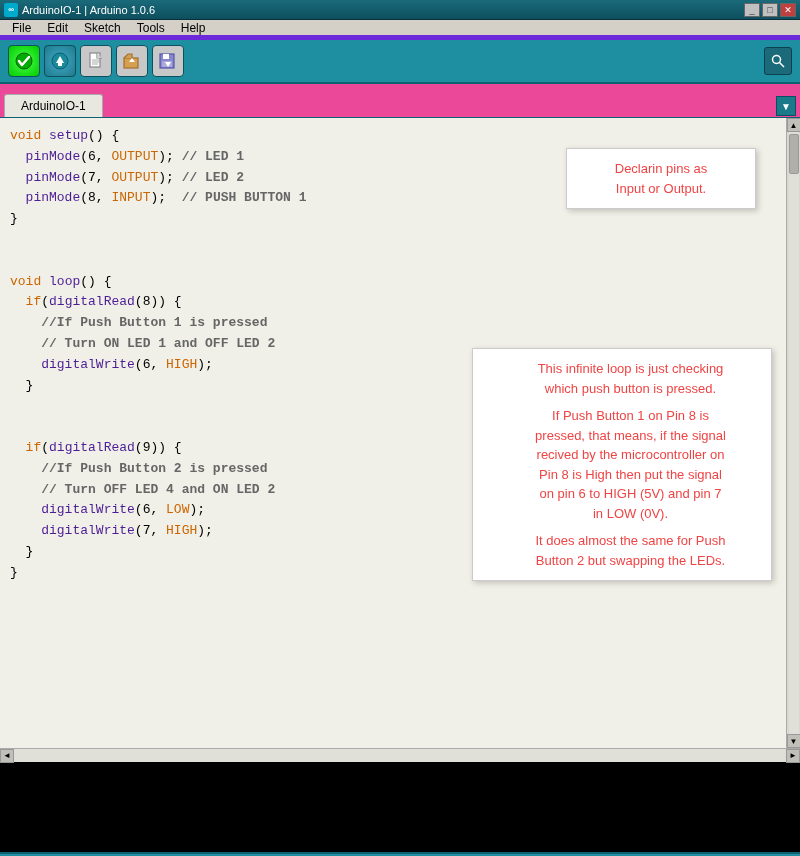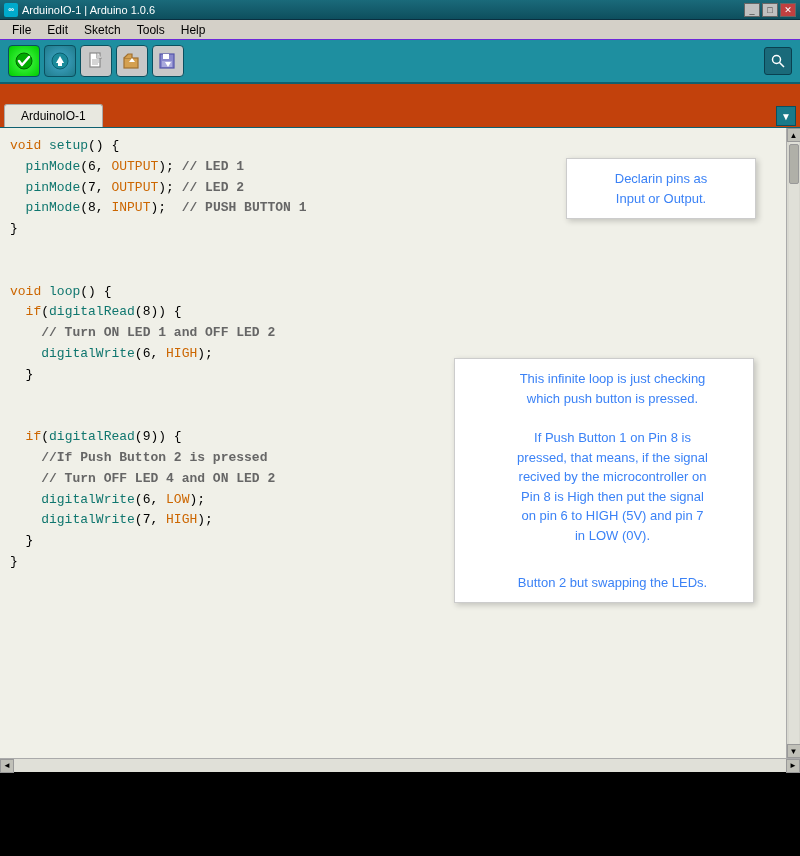--- a/index.html
+++ b/index.html
@@ -22,21 +22,21 @@
     .title-bar-buttons { display: flex; gap: 2px; }
     .tb-btn { width: 16px; height: 14px; border: 1px solid #666; background: #c0c0c0; cursor: pointer; display: flex; align-items: center; justify-content: center; font-size: 9px; color: #333; }
 
     
     .menu-bar {
       background: #d4d0c8;
       height: 20px;
       display: flex;
       align-items: center;
       padding: 0 4px;
-      border-bottom: 1px solid #6d28d9;
+      border-bottom: 5px solid #6d28d9;
       font-size: 12px;
     }
     .menu-item { padding: 2px 8px; cursor: pointer; }
 
     
     .toolbar {
       background: #1e8fa0;
       height: 44px;
       display: flex;
       align-items: center;
@@ -54,22 +54,22 @@
     }
     .tool-btn-green { background: radial-gradient(circle, #4cff4c, #00cc00); color: white; }
     .tool-btn-teal { background: radial-gradient(circle, #44aacc, #1e7a8a); color: white; }
     .tool-btn-gray { background: #c8c8c8; color: #555; }
     .tool-btn-up { background: #c8c8c8; color: #333; }
     .tool-btn-down { background: #c8c8c8; color: #333; }
     .search-btn { margin-left: auto; width: 28px; height: 28px; background: #1a6a7a; border: 1px solid #0a4050; border-radius: 3px; display: flex; align-items: center; justify-content: center; cursor: pointer; color: white; font-size: 13px; }
 
     
     .tab-bar {
-      background: #c2410c;
-      height: 44px;
+      background: #ec4899;
+      height: 34px;
       display: flex;
       align-items: flex-end;
       padding: 0 4px;
       border-bottom: 1px solid #0e6070;
     }
     .tab {
       background: #e8e8e0;
       border: 1px solid #aaa;
       border-bottom: none;
       padding: 4px 16px;
@@ -115,44 +115,44 @@
       padding: 8px 10px;
       font-family: 'Courier New', monospace;
       font-size: 13px;
       line-height: 1.6;
       overflow: hidden;
       position: relative;
     }
 
     .code-line { white-space: pre; }
     .kw { color: #cc6600; font-weight: normal; }
-    .fn { color: #0f766e; }
+    .fn { color: #4c1d95; }
     .cm { color: #666; font-weight: bold; }
 
     
     .tooltip-box {
       position: absolute;
       background: white;
       border: 1px solid #ccc;
       padding: 10px 14px;
       font-family: Arial, sans-serif;
       font-size: 13px;
-      color: #3b82f6;
+      color: #ef4444;
       text-align: center;
       line-height: 1.5;
       box-shadow: 2px 2px 6px rgba(0,0,0,0.2);
     }
     .tooltip1 {
       top: 30px;
       right: 30px;
       width: 190px;
     }
     .tooltip2 {
       top: 230px;
-      right: 32px;
+      right: 14px;
       width: 300px;
       padding-left: 31px;
     }
 
     
     .hscroll-bar {
       height: 14px;
       background: #d8d8d0;
       border-top: 1px solid #aaa;
       display: flex;
@@ -272,20 +272,21 @@
 
     <div class="code-line">}</div>
 
     <div class="code-line">&nbsp;</div>
     <div class="code-line">&nbsp;</div>
 
     <div class="code-line"><span class="kw">void</span> <span class="fn">loop</span>() {</div>
 
     <div class="code-line">  <span class="kw">if</span>(<span class="fn">digitalRead</span>(8)) {</div>
 
+    <div class="code-line">    <span class="cm">//If Push Button 1 is pressed</span></div>
     <div class="code-line">    <span class="cm">// Turn ON LED 1 and OFF LED 2</span></div>
     <div class="code-line">    <span class="fn">digitalWrite</span>(6, <span class="kw">HIGH</span>);</div>
     <div class="code-line">  }</div>
 
     <div class="code-line">&nbsp;</div>
     <div class="code-line">&nbsp;</div>
 
     <div class="code-line">  <span class="kw">if</span>(<span class="fn">digitalRead</span>(9)) {</div>
     <div class="code-line">    <span class="cm">//If Push Button 2 is pressed</span></div>
     <div class="code-line">    <span class="cm">// Turn OFF LED 4 and ON LED 2</span></div>
@@ -294,30 +295,30 @@
     <div class="code-line">  }</div>
     <div class="code-line">}</div>
 
     <div class="tooltip-box tooltip1">
       <span>Declarin pins as<br>Input or Output.</span>
     </div>
 
     <div class="tooltip-box tooltip2">
       <div>This infinite loop is just checking</div>
       <div>which push button is pressed.</div>
-      <div style="margin-top:20px">
+      <div style="margin-top:8px">
         <span>If Push Button 1 on Pin 8 is</span><br>
         <span>pressed, that means, if the signal</span><br>
         <span>recived by the microcontroller on</span><br>
         <span>Pin 8 is High then put the signal</span><br>
         <span>on pin 6 to HIGH (5V) and pin 7</span><br>
         <span>in LOW (0V).</span>
       </div>
       <div style="margin-top:8px">
-        <br>
+        <span>It does almost the same for Push</span><br>
         <span>Button 2 but swapping the LEDs.</span>
       </div>
     </div>
 
   </div>
 
   <div class="scroll-right">
     <div class="scroll-arrow">▲</div>
     <div class="scroll-track">
       <div class="scroll-thumb"></div>

